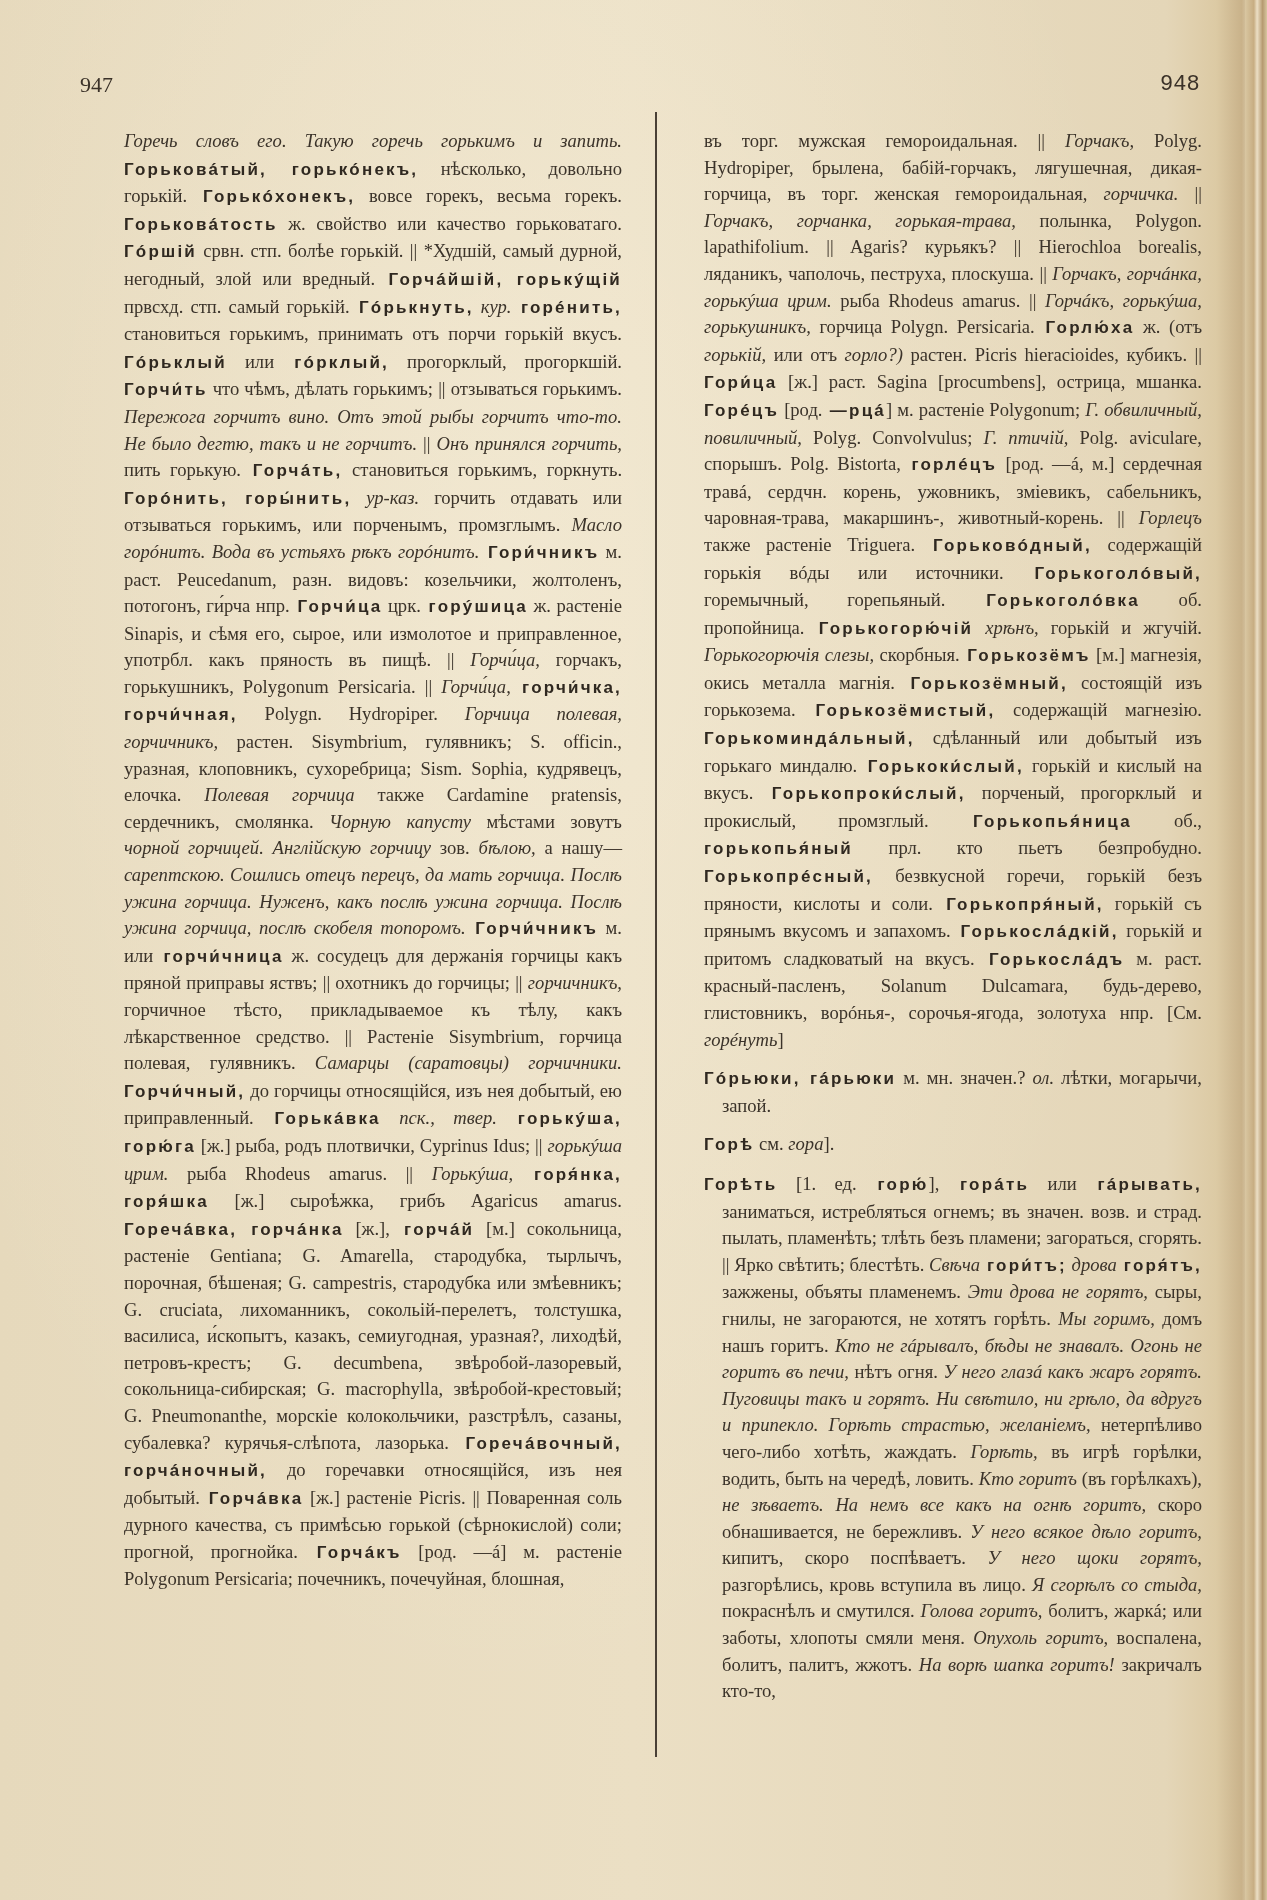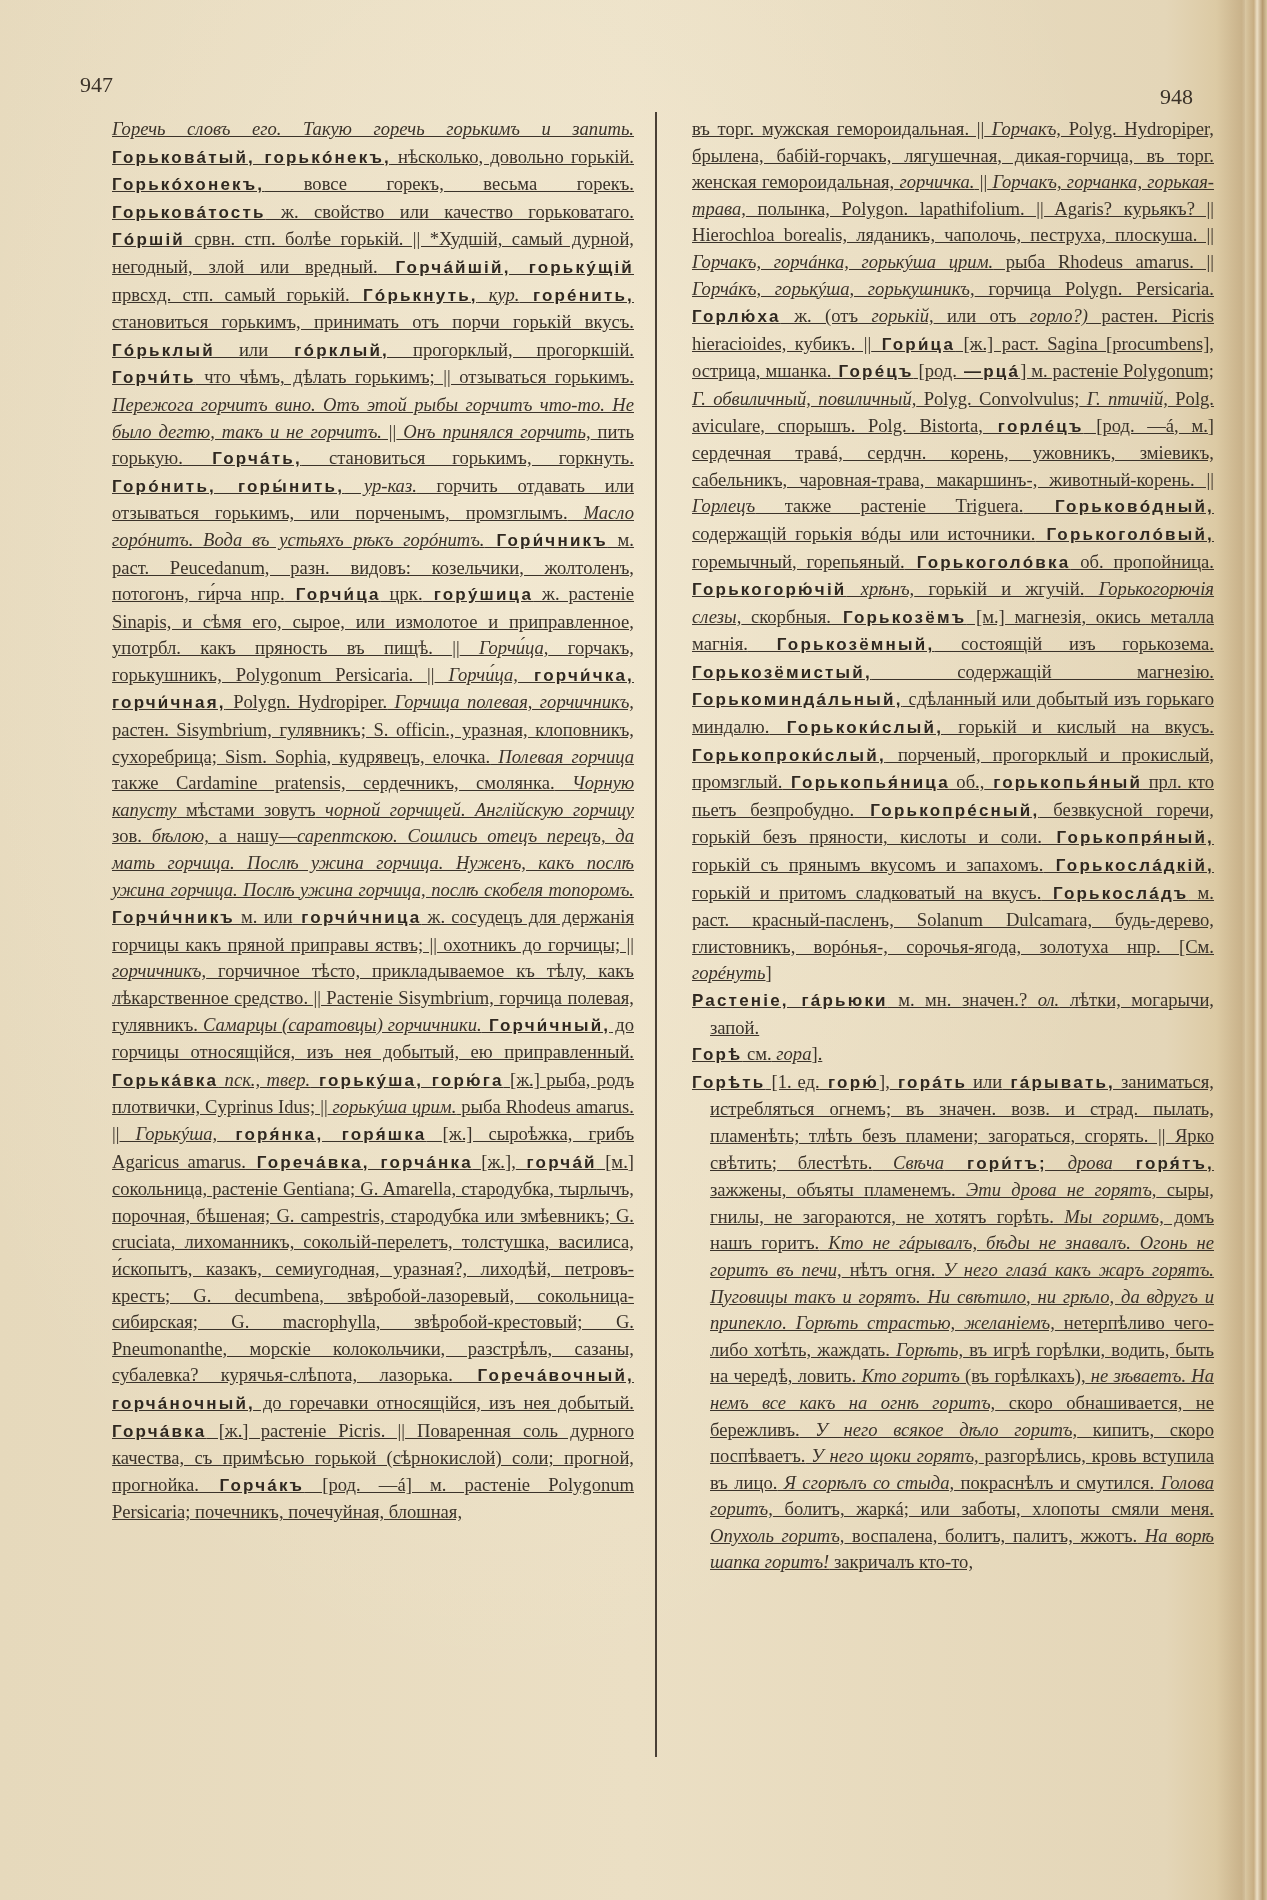--- a/index.html
+++ b/index.html
@@ -12,30 +12,30 @@
   .page{
     position:absolute;left:0;top:0;width:1267px;height:1900px;
     background:
       radial-gradient(ellipse at 40% 30%, rgba(255,250,235,0.35), rgba(0,0,0,0) 60%),
       linear-gradient(90deg,#e6d9bc 0%,#ebdfc4 50%,#e4d6b8 92%,#dccaa4 96%,#c9b28a 98%,#e7dcc2 99%,#b89f78 100%);
   }
   .edge{position:absolute;top:0;right:0;width:22px;height:1900px;
     background:linear-gradient(90deg,#d9c7a2,#c7ad82 40%,#ecdfc5 55%,#b69a70 80%,#d8c6a0);}
   .header{position:absolute;top:72px;left:0;width:1023px;height:40px;}
   .pnum-left{position:absolute;left:80px;top:0;font-size:22px;font-family:"Liberation Serif",serif;color:#3a3128;}
-  .pnum-right{position:absolute;left:1160px;top:12px;font-size:22px;font-family:Liberation Serif, serif;color:#3a3128;}
+  .pnum-right{position:absolute;left:1160px;top:0;font-size:22px;font-family:Liberation Mono, monospace;color:#3a3128;}
   .running-title{position:absolute;left:0;width:1267px;top:0;text-align:center;font-size:22px;letter-spacing:1px;font-family:"Liberation Serif",serif;color:#3a3128;}
   .col{
     position:absolute;top:116px;font-size:18.6px;line-height:26.6px;
     text-align:justify;font-family:"Liberation Serif",serif;color:#3b332a;
   }
   .col-left{left:112px;width:522px;}
   .col-right{left:692px;width:522px;}
   .divider{position:absolute;left:655px;top:112px;width:2px;height:1645px;background:#4a4036;}
-  .col p{margin:0;text-decoration:underline;}
+  .col p{margin:12px;}
   .col p.entry{text-indent:-18px;padding-left:18px;}
   b{font-family:"Liberation Sans",sans-serif;font-weight:bold;letter-spacing:2.2px;font-size:17px;color:#2f2820;}
   i{font-style:italic;color:#3b332a;}
 </style>
 </head>
 <body>
 
 <div class="page">
   <div class="edge"></div>
 
@@ -45,17 +45,17 @@
   </div>
 
   <div class="col col-left">
     <p><i>Горечь словъ его. Такую горечь горькимъ и запить.</i><b> Горьковáтый, горькóнекъ,</b><span> нѣсколько, довольно горькій.</span><b> Горькóхонекъ,</b><span> вовсе горекъ, весьма горекъ.</span><b> Горьковáтость</b><span> ж. свойство или качество горьковатаго.</span><b> Гóршій</b><span> срвн. стп. болѣе горькій. || *Худшій, самый дурной, негодный, злой или вредный.</span><b> Горчáйшій, горькýщій</b><span> првсхд. стп. самый горькій.</span><b> Гóрькнуть,</b><i> кур.</i><b> горéнить,</b><span> становиться горькимъ, принимать отъ порчи горькій вкусъ.</span><b> Гóрьклый</b><span> или</span><b> гóрклый,</b><span> прогорклый, прогоркшій.</span><b> Горчи́ть</b><span> что чѣмъ, дѣлать горькимъ; || отзываться горькимъ.</span><i> Пережога горчитъ вино. Отъ этой рыбы горчитъ что-то. Не было дегтю, такъ и не горчитъ.</i><span> ||</span><i> Онъ принялся горчить,</i><span> пить горькую.</span><b> Горчáть,</b><span> становиться горькимъ, горкнуть.</span><b> Горóнить, горы́нить,</b><i> ур-каз.</i><span> горчить отдавать или отзываться горькимъ, или порченымъ, промзглымъ.</span><i> Масло горóнитъ. Вода въ устьяхъ рѣкъ горóнитъ.</i><b> Гори́чникъ</b><span> м. раст. Peucedanum, разн. видовъ: козельчики, жолтоленъ, потогонъ, ги́рча нпр.</span><b> Горчи́ца</b><span> црк.</span><b> горýшица</b><span> ж. растеніе Sinapis, и сѣмя его, сырое, или измолотое и приправленное, употрбл. какъ пряность въ пищѣ. ||</span><i> Горчи́ца,</i><span> горчакъ, горькушникъ, Polygonum Persicaria. ||</span><i> Горчи́ца,</i><b> горчи́чка, горчи́чная,</b><span> Polygn. Hydropiper.</span><i> Горчица полевая, горчичникъ,</i><span> растен. Sisymbrium, гулявникъ; S. officin., уразная, клоповникъ, сухоребрица; Sism. Sophia, кудрявецъ, елочка.</span><i> Полевая горчица</i><span> также Cardamine pratensis, сердечникъ, смолянка.</span><i> Чорную капусту</i><span> мѣстами зовутъ</span><i> чорной горчицей. Англійскую горчицу</i><span> зов.</span><i> бѣлою,</i><span> а нашу—</span><i>сарептскою. Сошлись отецъ перецъ, да мать горчица. Послѣ ужина горчица. Нуженъ, какъ послѣ ужина горчица. Послѣ ужина горчица, послѣ скобеля топоромъ.</i><b> Горчи́чникъ</b><span> м. или</span><b> горчи́чница</b><span> ж. сосудецъ для держанія горчицы какъ пряной приправы яствъ; || охотникъ до горчицы; ||</span><i> горчичникъ,</i><span> горчичное тѣсто, прикладываемое къ тѣлу, какъ лѣкарственное средство. || Растеніе Sisymbrium, горчица полевая, гулявникъ.</span><i> Самарцы (саратовцы) горчичники.</i><b> Горчи́чный,</b><span> до горчицы относящійся, изъ нея добытый, ею приправленный.</span><b> Горькáвка</b><i> пск., твер.</i><b> горькýша, горю́га</b><span> [ж.] рыба, родъ плотвички, Cyprinus Idus; ||</span><i> горькýша црим.</i><span> рыба Rhodeus amarus. ||</span><i> Горькýша,</i><b> горя́нка, горя́шка</b><span> [ж.] сыроѣжка, грибъ Agaricus amarus.</span><b> Горечáвка, горчáнка</b><span> [ж.],</span><b> горчáй</b><span> [м.] сокольница, растеніе Gentiana; G. Amarella, стародубка, тырлычъ, порочная, бѣшеная; G. campestris, стародубка или змѣевникъ; G. cruciata, лихоманникъ, сокольій-перелетъ, толстушка, василиса, и́скопытъ, казакъ, семиугодная, уразная?, лиходѣй, петровъ-крестъ; G. decumbena, звѣробой-лазоревый, сокольница-сибирская; G. macrophylla, звѣробой-крестовый; G. Pneumonanthe, морскіе колокольчики, разстрѣлъ, сазаны, субалевка? курячья-слѣпота, лазорька.</span><b> Горечáвочный, горчáночный,</b><span> до горечавки относящійся, изъ нея добытый.</span><b> Горчáвка</b><span> [ж.] растеніе Picris. || Поваренная соль дурного качества, съ примѣсью горькой (сѣрнокислой) соли; прогной, прогнойка.</span><b> Горчáкъ</b><span> [род. —á] м. растеніе Polygonum Persicaria; почечникъ, почечуйная, блошная,</span></p>
   </div>
 
   <div class="divider"></div>
 
   <div class="col col-right">
     <p><span>въ торг. мужская гемороидальная. ||</span><i> Горчакъ,</i><span> Polyg. Hydropiper, брылена, бабій-горчакъ, лягушечная, дикая-горчица, въ торг. женская гемороидальная,</span><i> горчичка.</i><span> ||</span><i> Горчакъ, горчанка, горькая-трава,</i><span> полынка, Polygon. lapathifolium. || Agaris? курьякъ? || Hierochloa borealis, ляданикъ, чаполочь, пеструха, плоскуша. ||</span><i> Горчакъ, горчáнка, горькýша црим.</i><span> рыба Rhodeus amarus. ||</span><i> Горчáкъ, горькýша, горькушникъ,</i><span> горчица Polygn. Persicaria.</span><b> Горлю́ха</b><span> ж. (отъ</span><i> горькій,</i><span> или отъ</span><i> горло?)</i><span> растен. Picris hieracioides, кубикъ. ||</span><b> Гори́ца</b><span> [ж.] раст. Sagina [procumbens], острица, мшанка.</span><b> Горéцъ</b><span> [род.</span><b> —рцá</b><span>] м. растеніе Polygonum;</span><i> Г. обвиличный, повиличный,</i><span> Polyg. Convolvulus;</span><i> Г. птичій,</i><span> Polg. aviculare, спорышъ. Polg. Bistorta,</span><b> горлéцъ</b><span> [род. —á, м.] сердечная травá, сердчн. корень, ужовникъ, зміевикъ, сабельникъ, чаровная-трава, макаршинъ-, животный-корень. ||</span><i> Горлецъ</i><span> также растеніе Triguera.</span><b> Горьковóдный,</b><span> содержащій горькія вóды или источники.</span><b> Горькоголóвый,</b><span> горемычный, горепьяный.</span><b> Горькоголóвка</b><span> об. пропойница.</span><b> Горькогорю́чій</b><i> хрѣнъ,</i><span> горькій и жгучій.</span><i> Горькогорючія слезы,</i><span> скорбныя.</span><b> Горькозёмъ</b><span> [м.] магнезія, окись металла магнія.</span><b> Горькозёмный,</b><span> состоящій изъ горькозема.</span><b> Горькозёмистый,</b><span> содержащій магнезію.</span><b> Горькоминдáльный,</b><span> сдѣланный или добытый изъ горькаго миндалю.</span><b> Горькоки́слый,</b><span> горькій и кислый на вкусъ.</span><b> Горькопроки́слый,</b><span> порченый, прогорклый и прокислый, промзглый.</span><b> Горькопья́ница</b><span> об.,</span><b> горькопья́ный</b><span> прл. кто пьетъ безпробудно.</span><b> Горькопрéсный,</b><span> безвкусной горечи, горькій безъ пряности, кислоты и соли.</span><b> Горькопря́ный,</b><span> горькій съ прянымъ вкусомъ и запахомъ.</span><b> Горькослáдкій,</b><span> горькій и притомъ сладковатый на вкусъ.</span><b> Горькослáдъ</b><span> м. раст. красный-пасленъ, Solanum Dulcamara, будь-дерево, глистовникъ, ворóнья-, сорочья-ягода, золотуха нпр. [См.</span><i> горéнуть</i><span>]</span></p>
-    <p class="entry"><b>Растеніе, гáрьюки</b><span> м. мн. значен.?</span><i> ол.</i><span> лѣтки, могарычи, запой.</span></p>
+    <p class="entry"><b>Гóрьюки, гáрьюки</b><span> м. мн. значен.?</span><i> ол.</i><span> лѣтки, могарычи, запой.</span></p>
     <p class="entry"><b>Горѣ</b><span> см.</span><i> гора</i><span>].</span></p>
     <p class="entry"><b>Горѣть</b><span> [1. ед.</span><b> горю́</b><span>],</span><b> горáть</b><span> или</span><b> гáрывать,</b><span> заниматься, истребляться огнемъ; въ значен. возв. и страд. пылать, пламенѣть; тлѣть безъ пламени; загораться, сгорять. || Ярко свѣтить; блестѣть.</span><i> Свѣча</i><b> гори́тъ;</b><i> дрова</i><b> горя́тъ,</b><span> зажжены, объяты пламенемъ.</span><i> Эти дрова не горятъ,</i><span> сыры, гнилы, не загораются, не хотятъ горѣть.</span><i> Мы горимъ,</i><span> домъ нашъ горитъ.</span><i> Кто не гáрывалъ, бѣды не знавалъ. Огонь не горитъ въ печи,</i><span> нѣтъ огня.</span><i> У него глазá какъ жаръ горятъ. Пуговицы такъ и горятъ. Ни свѣтило, ни грѣло, да вдругъ и припекло. Горѣть страстью, желаніемъ,</i><span> нетерпѣливо чего-либо хотѣть, жаждать.</span><i> Горѣть,</i><span> въ игрѣ горѣлки, водить, быть на чередѣ, ловить.</span><i> Кто горитъ</i><span> (въ горѣлкахъ),</span><i> не зѣваетъ. На немъ все какъ на огнѣ горитъ,</i><span> скоро обнашивается, не бережливъ.</span><i> У него всякое дѣло горитъ,</i><span> кипитъ, скоро поспѣваетъ.</span><i> У него щоки горятъ,</i><span> разгорѣлись, кровь вступила въ лицо.</span><i> Я сгорѣлъ со стыда,</i><span> покраснѣлъ и смутился.</span><i> Голова горитъ,</i><span> болитъ, жаркá; или заботы, хлопоты смяли меня.</span><i> Опухоль горитъ,</i><span> воспалена, болитъ, палитъ, жжотъ.</span><i> На ворѣ шапка горитъ!</i><span> закричалъ кто-то,</span></p>
   </div>
 </div>
 
 </body></html>

